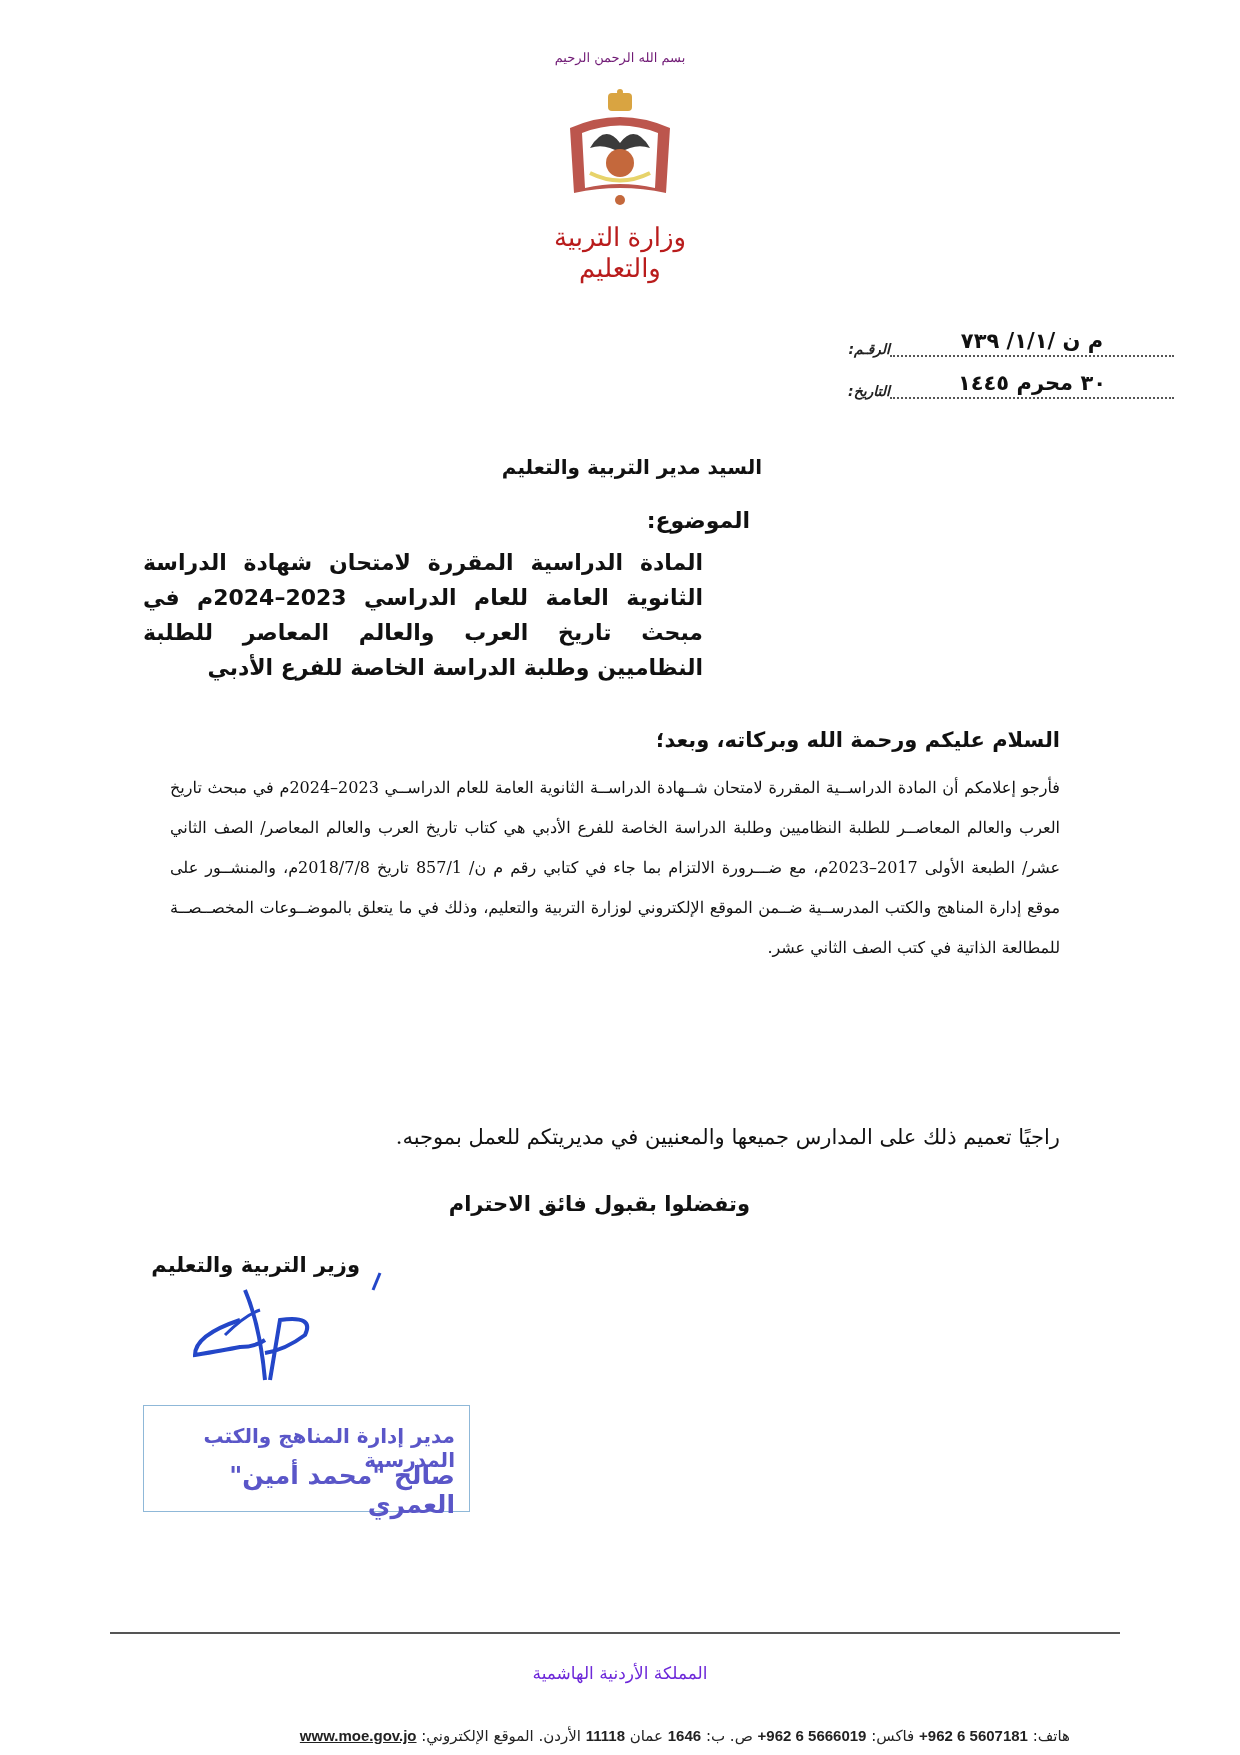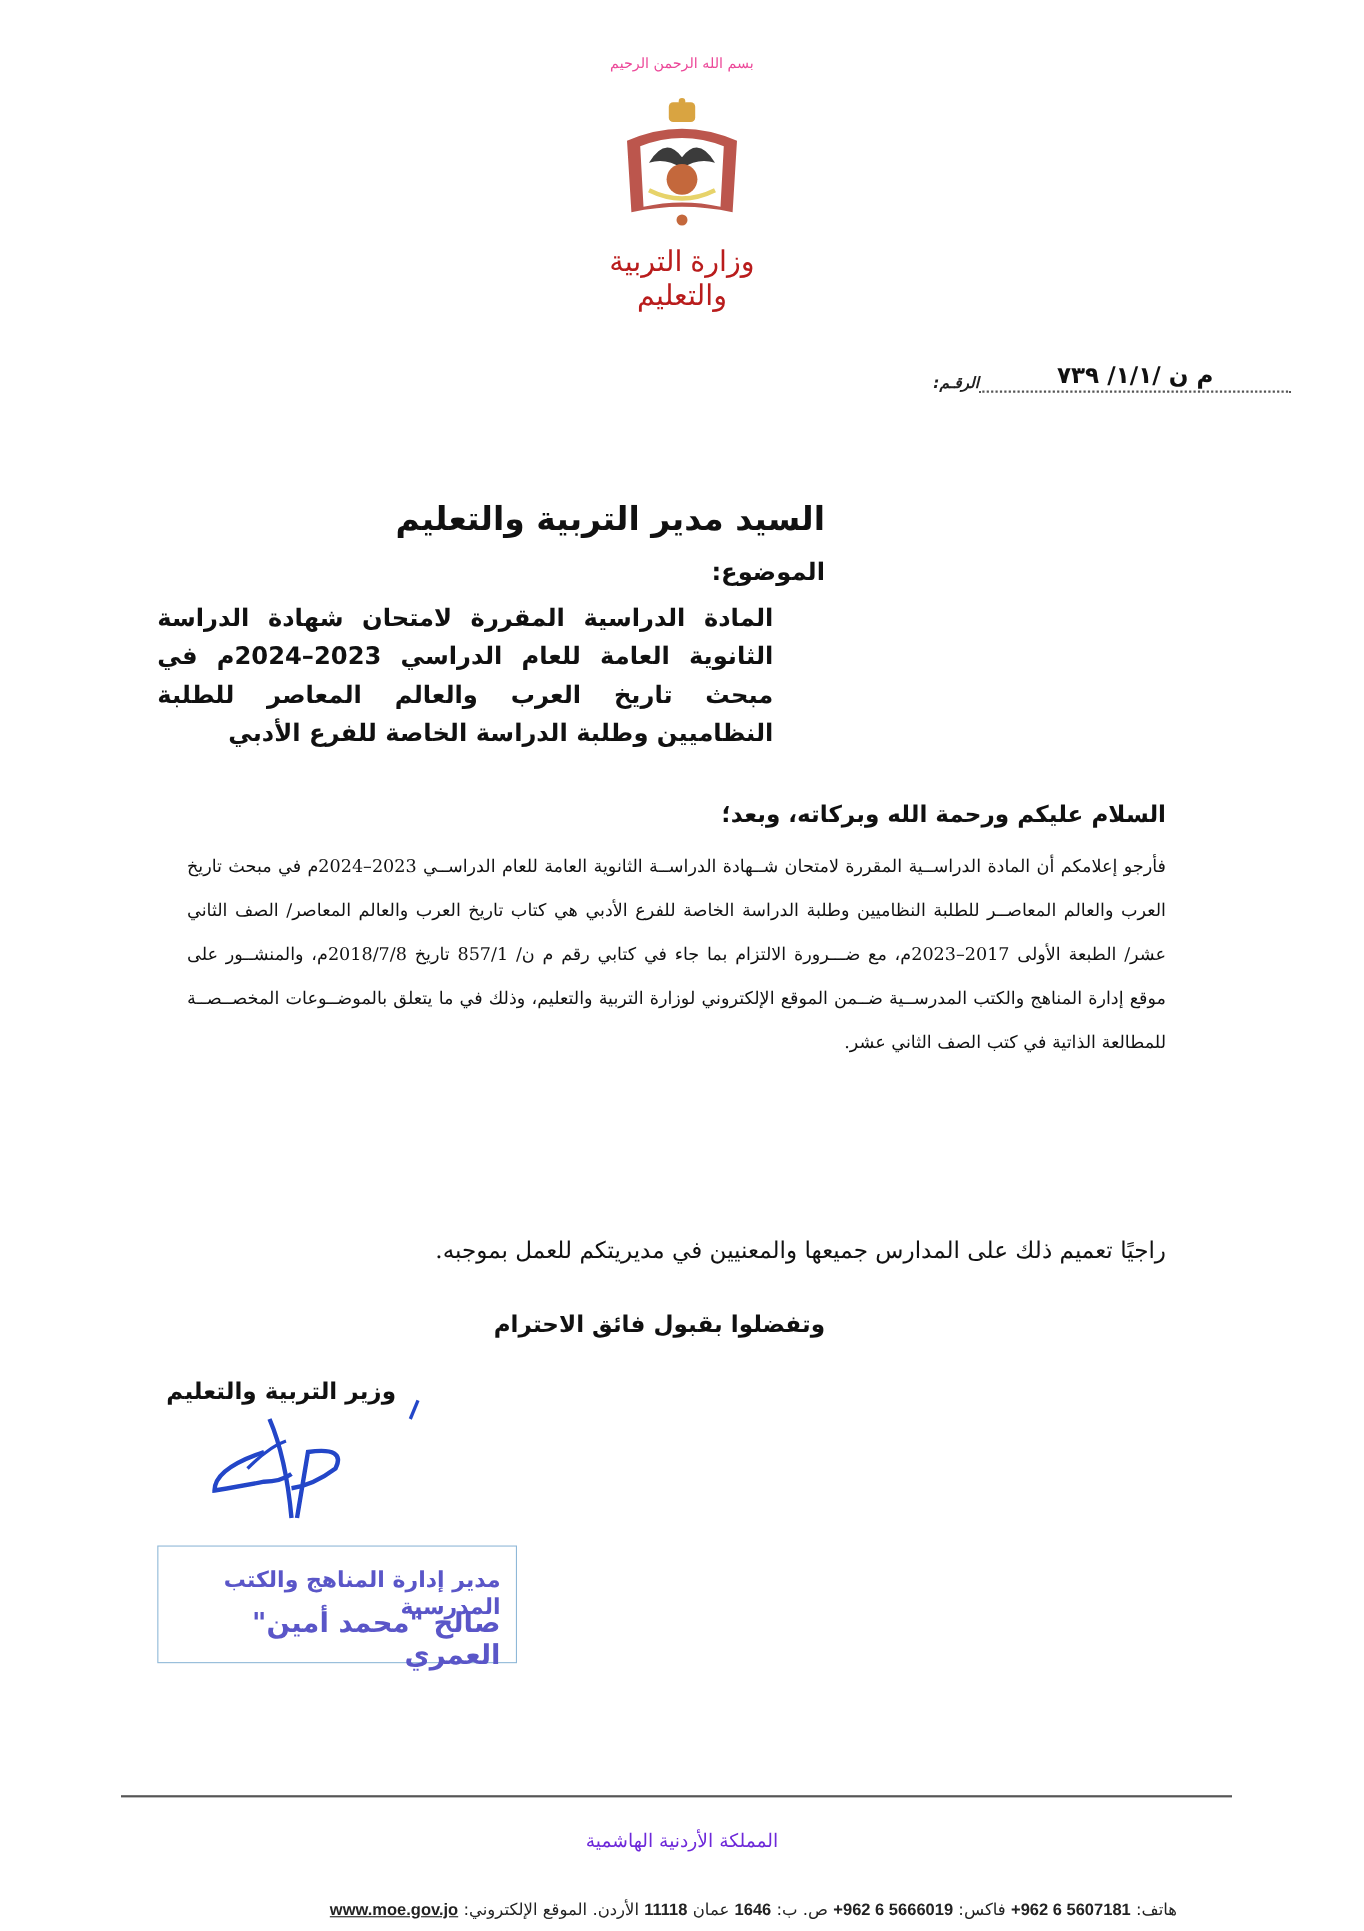--- a/index.html
+++ b/index.html
@@ -4,32 +4,32 @@
   <style>
     html, body { margin: 0; padding: 0; background: #ffffff; }
     body {
       width: 1240px; height: 1755px; position: relative; overflow: hidden;
       font-family: "DejaVu Sans", "Liberation Sans", sans-serif; color: #111;
     }
     .abs { position: absolute; }
     .rtl { direction: rtl; text-align: right; }
 
     
-    .basmala { left: 545px; top: 50px; width: 150px; text-align: center; font-size: 13px; color: #ec4899; font-family: "DejaVu Serif", serif; }
+    .basmala { left: 545px; top: 50px; width: 150px; text-align: center; font-size: 13px; color: #701a75; font-family: "DejaVu Serif", serif; }
     .crest { left: 560px; top: 88px; width: 120px; height: 125px; }
     .ministry { left: 520px; top: 222px; width: 200px; text-align: center; font-size: 26px; color: #b91c1c; font-family: Liberation Sans, sans-serif; }
 
     
     .refblock { left: 830px; top: 315px; width: 350px; }
     .ref-row { display: flex; flex-direction: row-reverse; align-items: flex-end; height: 42px; }
     .ref-label { font-size: 14px; color: #222; font-weight: bold; width: 60px; text-align: right; font-style: italic; }
     .ref-value { flex: 1; border-bottom: 2px dotted #555; font-size: 21px; font-weight: bold; text-align: center; padding-bottom: 2px; margin-right: 6px; }
 
     
-    .addressee { right: 490px; top: 455px; font-size: 30px; font-weight: bold; }
+    .addressee { right: 478px; top: 455px; font-size: 20px; font-weight: bold; }
     .subject-label { right: 490px; top: 508px; font-size: 22px; font-weight: bold; }
     .subject { right: 537px; top: 545px; width: 560px; font-size: 22px; font-weight: bold; line-height: 35px; text-align: justify; text-align-last: right; }
     .greeting { right: 180px; top: 728px; font-size: 21px; font-weight: bold; }
     .para { right: 180px; top: 768px; width: 890px; font-size: 16px; line-height: 40px; text-align: justify; text-align-last: right; font-family: "DejaVu Serif", serif; }
     .closing-note { right: 180px; top: 1125px; font-size: 21px; font-family: "DejaVu Serif", serif; }
     .regards { right: 490px; top: 1192px; font-size: 21px; font-weight: bold; }
     .sig-title { right: 880px; top: 1253px; font-size: 21px; font-weight: bold; }
     .signature { left: 185px; top: 1255px; width: 200px; height: 130px; }
 
     
@@ -60,20 +60,24 @@
     <circle cx="60" cy="112" r="5" fill="#c4683c"></circle>
   </svg>
 </div>
 <div class="abs ministry rtl">وزارة التربية والتعليم</div>
 
 <div class="abs refblock rtl">
   <div class="ref-row">
     <span class="ref-label">الرقـم:</span>
     <span class="ref-value">م ن /١/١/ ٧٣٩</span>
   </div>
+  <div class="ref-row">
+    <span class="ref-label">التاريخ:</span>
+    <span class="ref-value">٣٠ محرم ١٤٤٥</span>
+  </div>
 </div>
 
 <div class="abs addressee rtl">السيد مدير التربية والتعليم</div>
 <div class="abs subject-label rtl">الموضوع:</div>
 <div class="abs subject rtl">المادة الدراسية المقررة لامتحان شهادة الدراسة الثانوية العامة للعام الدراسي 2023–2024م في مبحث تاريخ العرب والعالم المعاصر للطلبة النظاميين وطلبة الدراسة الخاصة للفرع الأدبي</div>
 <div class="abs greeting rtl">السلام عليكم ورحمة الله وبركاته، وبعد؛</div>
 <div class="abs para rtl">فأرجو إعلامكم أن المادة الدراســية المقررة لامتحان شــهادة الدراســة الثانوية العامة للعام الدراســي 2023–2024م في مبحث تاريخ العرب والعالم المعاصــر للطلبة النظاميين وطلبة الدراسة الخاصة للفرع الأدبي هي كتاب تاريخ العرب والعالم المعاصر/ الصف الثاني عشر/ الطبعة الأولى 2017–2023م، مع ضـــرورة الالتزام بما جاء في كتابي رقم م ن/ 857/1 تاريخ 2018/7/8م، والمنشــور على موقع إدارة المناهج والكتب المدرســية ضــمن الموقع الإلكتروني لوزارة التربية والتعليم، وذلك في ما يتعلق بالموضــوعات المخصــصــة للمطالعة الذاتية في كتب الصف الثاني عشر.</div>
 <div class="abs closing-note rtl">راجيًا تعميم ذلك على المدارس جميعها والمعنيين في مديريتكم للعمل بموجبه.</div>
 <div class="abs regards rtl">وتفضلوا بقبول فائق الاحترام</div>
 <div class="abs sig-title rtl">وزير التربية والتعليم</div>

